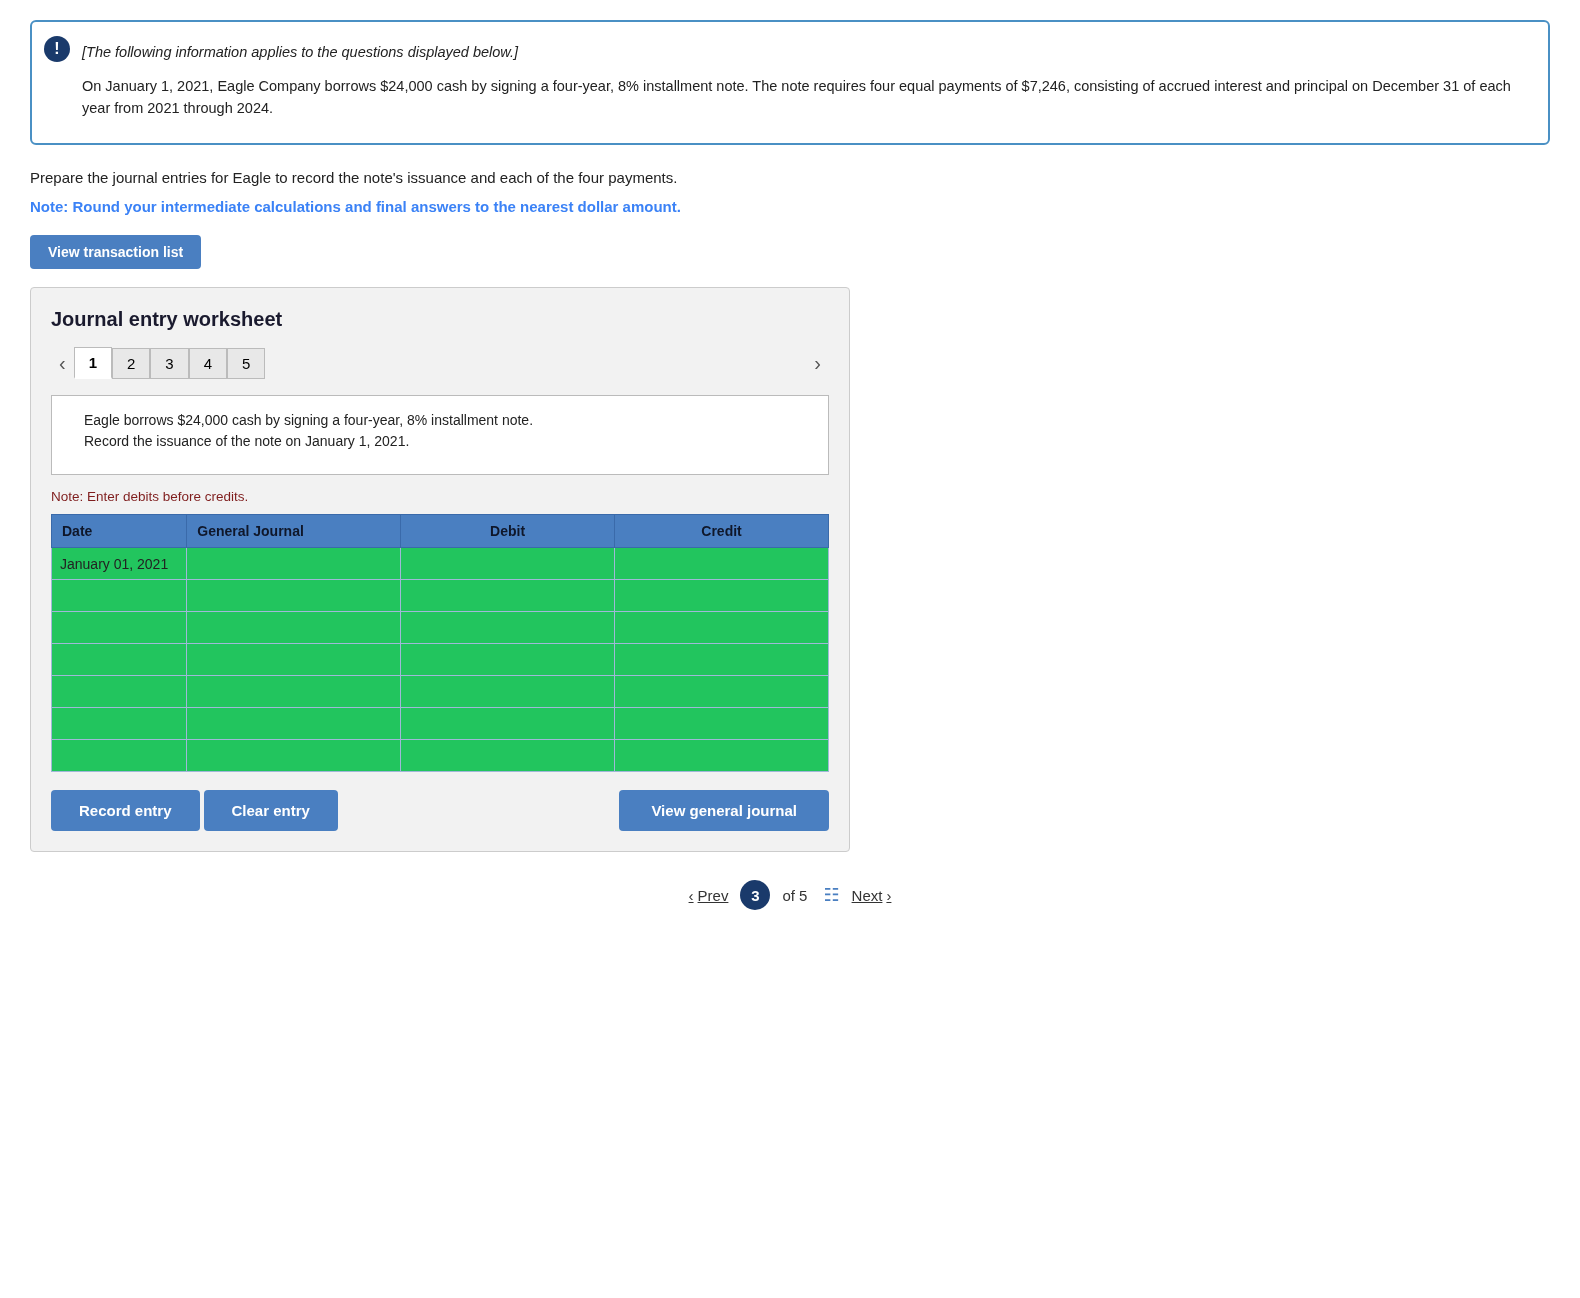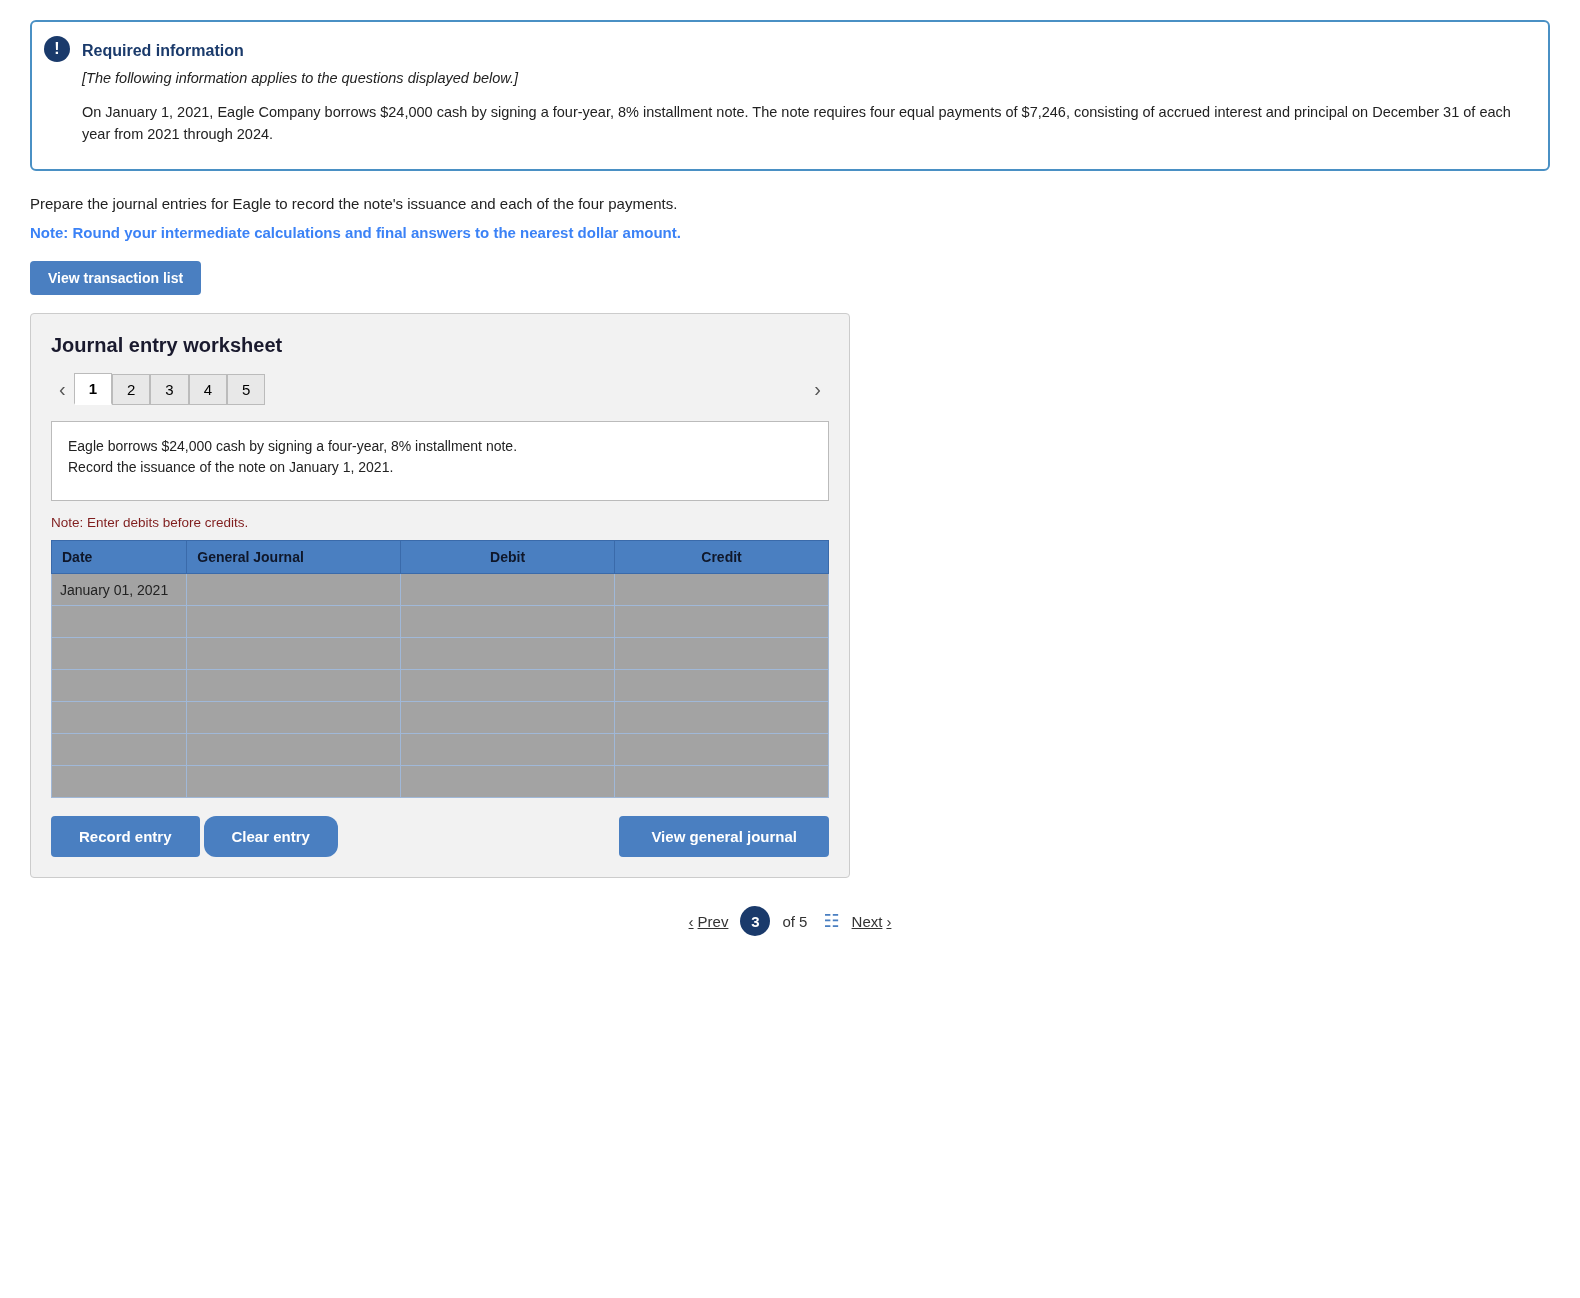--- a/index.html
+++ b/index.html
@@ -123,21 +123,21 @@
       z-index: 1;
     }
     .tab-nav .tab:not(.active) {
       background: #e8e8e8;
     }
 
     
     .description-box {
       background: #fff;
       border: 1px solid #bbb;
-      padding: 14px 16px;
+      padding: 14px 32px;
       font-size: 14px;
       line-height: 1.5;
       margin-bottom: 14px;
       color: #222;
       min-height: 80px;
     }
 
     .note-debits {
       color: #7f1d1d;
       font-size: 13.5px;
@@ -156,21 +156,21 @@
       padding: 8px 10px;
       font-size: 14px;
       border: 1px solid #3a6aaa;
       text-align: left;
     }
     .journal-table thead tr th.center { text-align: center; }
     .journal-table tbody tr td {
       border: 1px solid #a0b8d8;
       padding: 0;
       height: 32px;
-      background: #a3a3a3;
+      background: #22c55e;
     }
     .journal-table tbody tr td input {
       width: 100%;
       height: 100%;
       border: none;
       outline: none;
       padding: 4px 8px;
       font-size: 14px;
       background: transparent;
     }
@@ -195,21 +195,21 @@
       border-radius: 4px;
       font-size: 15px;
       cursor: pointer;
       font-weight: 600;
     }
     .btn-clear {
       background: #4a7fc1;
       color: white;
       border: none;
       padding: 12px 28px;
-      border-radius: 12px;
+      border-radius: 4px;
       font-size: 15px;
       cursor: pointer;
       font-weight: 600;
     }
     .btn-view-journal {
       background: #4a7fc1;
       color: white;
       border: none;
       padding: 12px 32px;
       border-radius: 4px;
@@ -259,21 +259,20 @@
     }
   </style>
 </head>
 <body>
 
 
 
 
 <div class="info-box">
   <div class="exclamation">!</div>
-  <h3>Required information</h3>
   <p class="italic">[The following information applies to the questions displayed below.]</p>
   <p>On January 1, 2021, Eagle Company borrows $24,000 cash by signing a four-year, 8% installment note. The note requires four equal payments of $7,246, consisting of accrued interest and principal on December 31 of each year from 2021 through 2024.</p>
 </div>
 
 
 <p class="instruction-text">Prepare the journal entries for Eagle to record the note's issuance and each of the four payments.</p>
 <p class="instruction-note">Note: Round your intermediate calculations and final answers to the nearest dollar amount.</p>
 
 
 <button class="btn-view-transaction">View transaction list</button>

